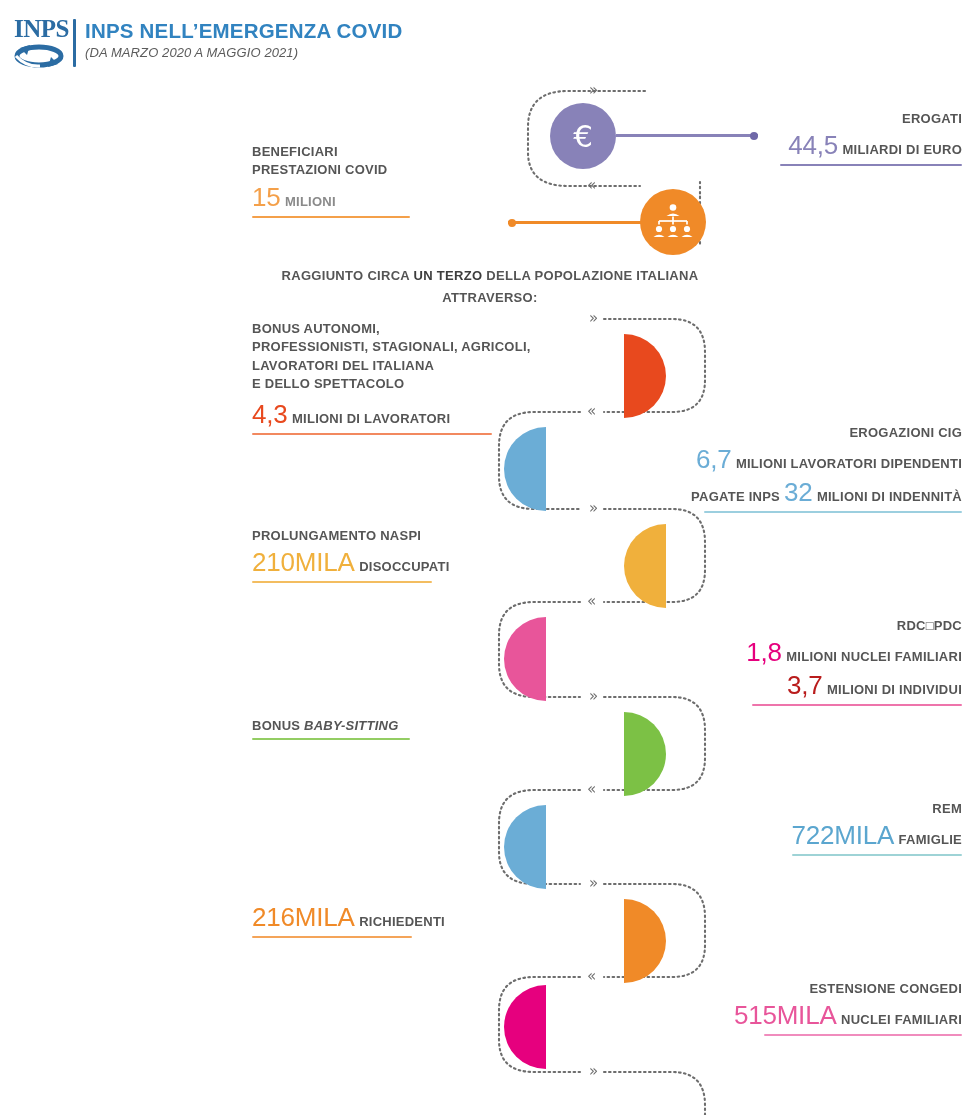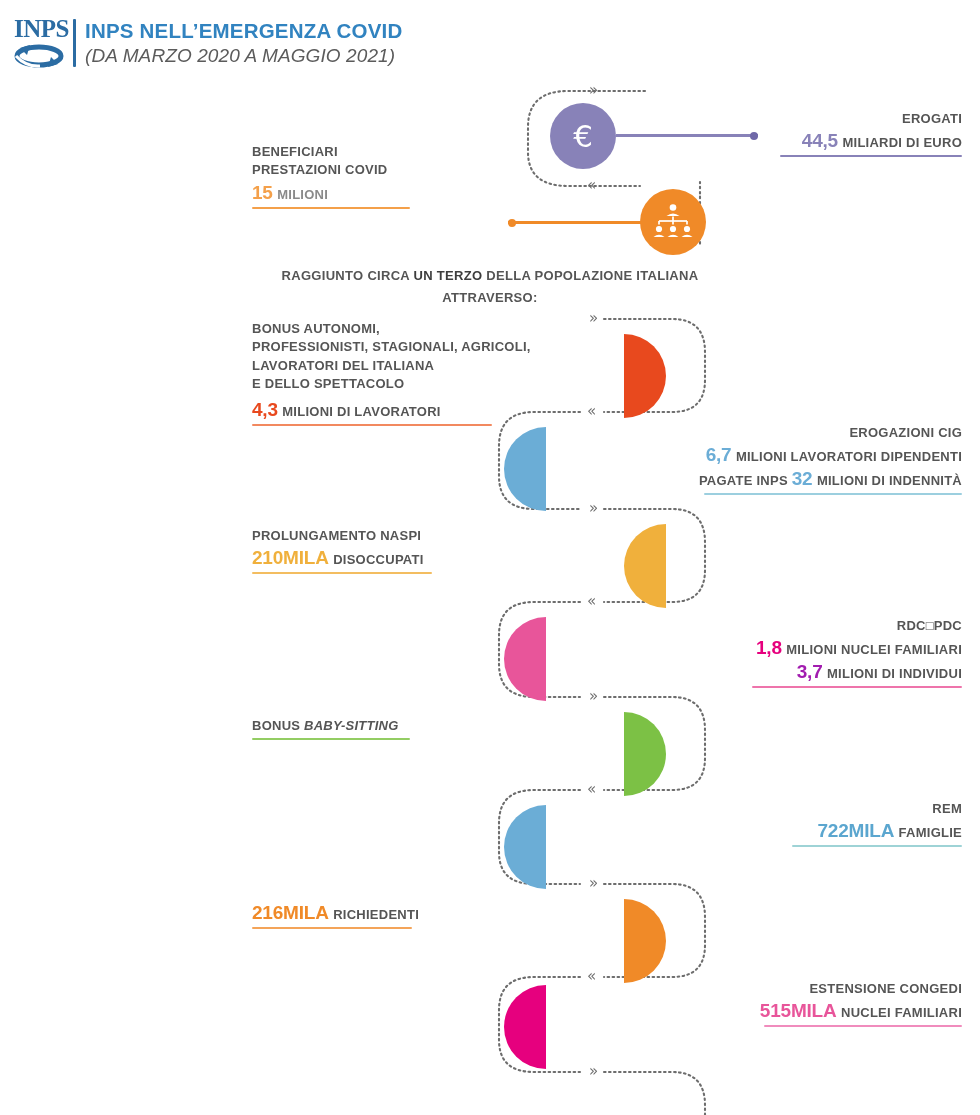--- a/index.html
+++ b/index.html
@@ -26,29 +26,29 @@
   .logo-divider {
     width: 3px; background: #2b6ca3; height: 48px;
     margin: 3px 9px 0 7px; border-radius: 1px;
   }
   .title-block { padding-top: 4px; }
   .title-main {
     color: #3183c0; font-weight: bold; font-size: 20.5px;
     letter-spacing: 0.2px; line-height: 1.05; white-space: nowrap;
   }
   .title-sub {
-    color: #5b5b5b; font-style: italic; font-size: 19px;
+    color: #5b5b5b; font-style: italic; font-size: 13px;
     margin-top: 3px; letter-spacing: 0.1px; white-space: nowrap;
   }
 
   
   .label { font-size: 13px; font-weight: bold; letter-spacing: 0.25px;
            color: #555555; line-height: 1.42; white-space: nowrap; }
   .valline { white-space: nowrap; margin-top: 2px; }
-  .big { font-size: 19px; font-weight: bold; letter-spacing: -0.2px; }
+  .big { font-size: 26px; font-weight: normal; letter-spacing: -0.2px; }
   .unit { font-size: 13px; font-weight: bold; color: #555555; letter-spacing: 0.25px; }
   .rule { height: 2px; margin-top: 3px; border-radius: 1px; }
 
   .left-block { position: absolute; text-align: left; }
   .right-block { position: absolute; text-align: right; }
 
   
   .circ { position: absolute; border-radius: 50%; display:flex; align-items:center; justify-content:center; }
   .circ-euro { width: 66px; height: 66px; background:#8882b8; }
   .circ-euro .glyph { color:#fff; font-size: 31px; font-weight: normal; line-height:1; font-family:"DejaVu Sans", sans-serif;}
@@ -234,21 +234,21 @@
   </div>
 
   <div class="half left" style="left:504px; top:617px; background:#e8559a;"></div>
   <div class="right-block" style="right:18px; top:617px; width:400px;">
     <div class="label">RDC□PDC</div>
     <div class="valline">
       <span class="big" style="color:#e6007e;">1,8</span>
       <span class="unit">MILIONI NUCLEI FAMILIARI</span>
     </div>
     <div class="valline">
-      <span class="big" style="color:#a21caf;">3,7</span>
+      <span class="big" style="color:#b91c1c;">3,7</span>
       <span class="unit">MILIONI DI INDIVIDUI</span>
     </div>
     <div class="rule" style="background:#ee74ab; width:210px; margin-left:auto;"></div>
   </div>
 
   <div class="half right" style="left:624px; top:712px; background:#7cc145;"></div>
   <div class="left-block" style="left:252px; top:717px; width:340px;">
     <div class="label">
       <span>BONUS </span><span class="italic">BABY-SITTING</span>
     </div>

